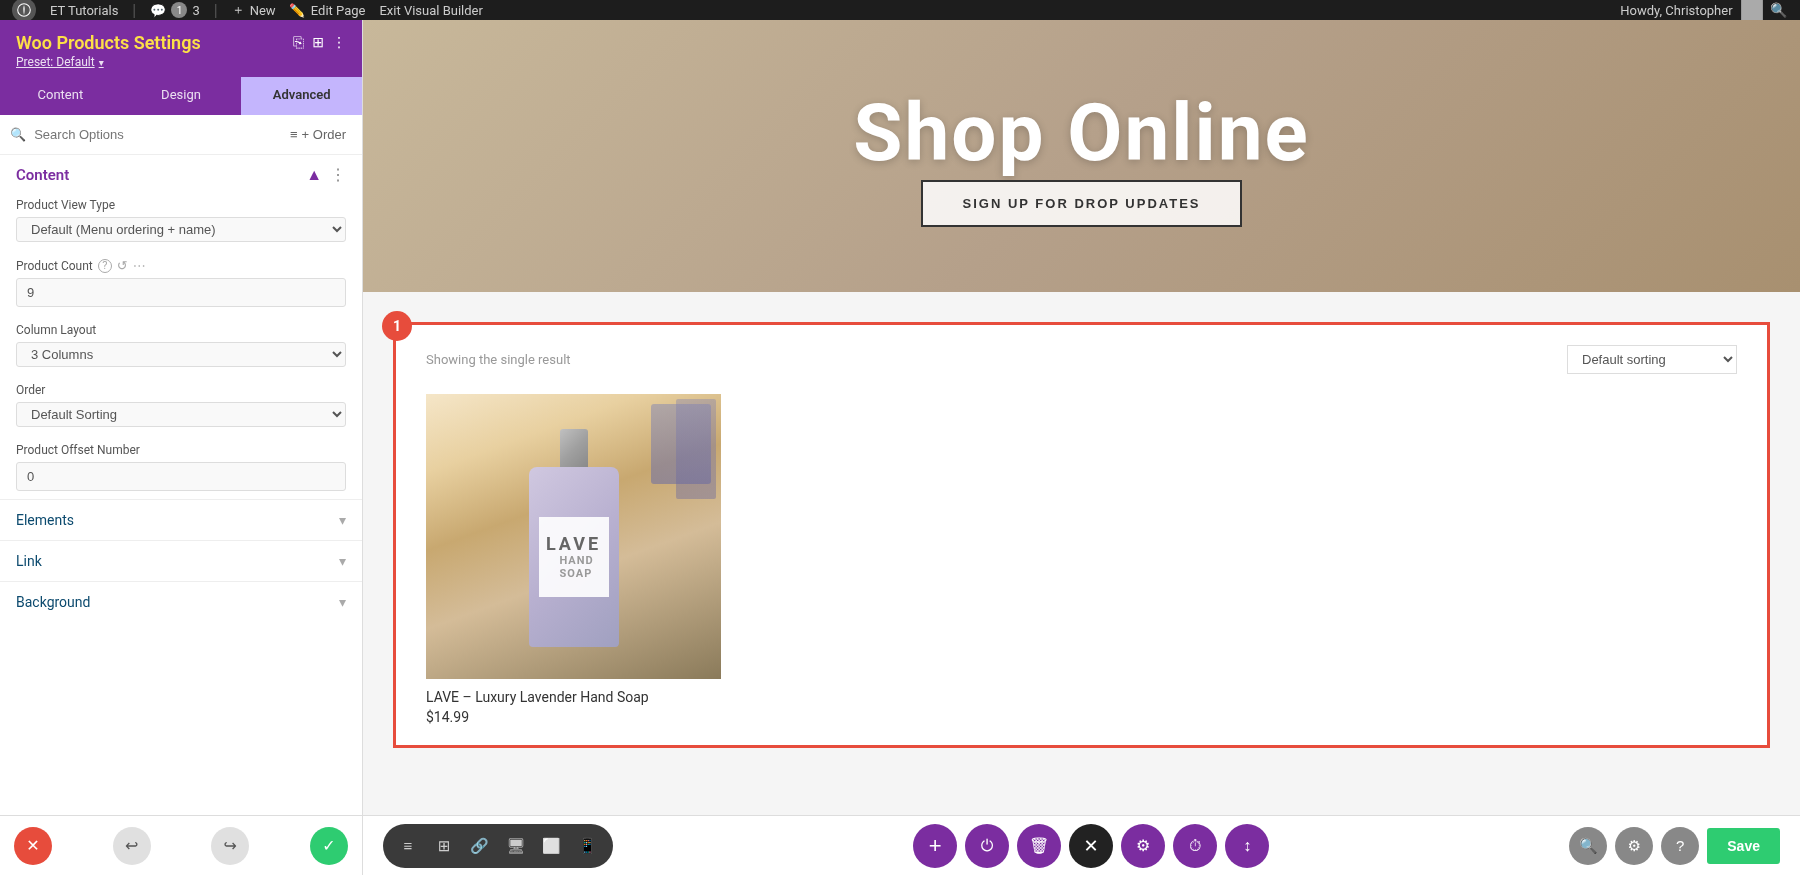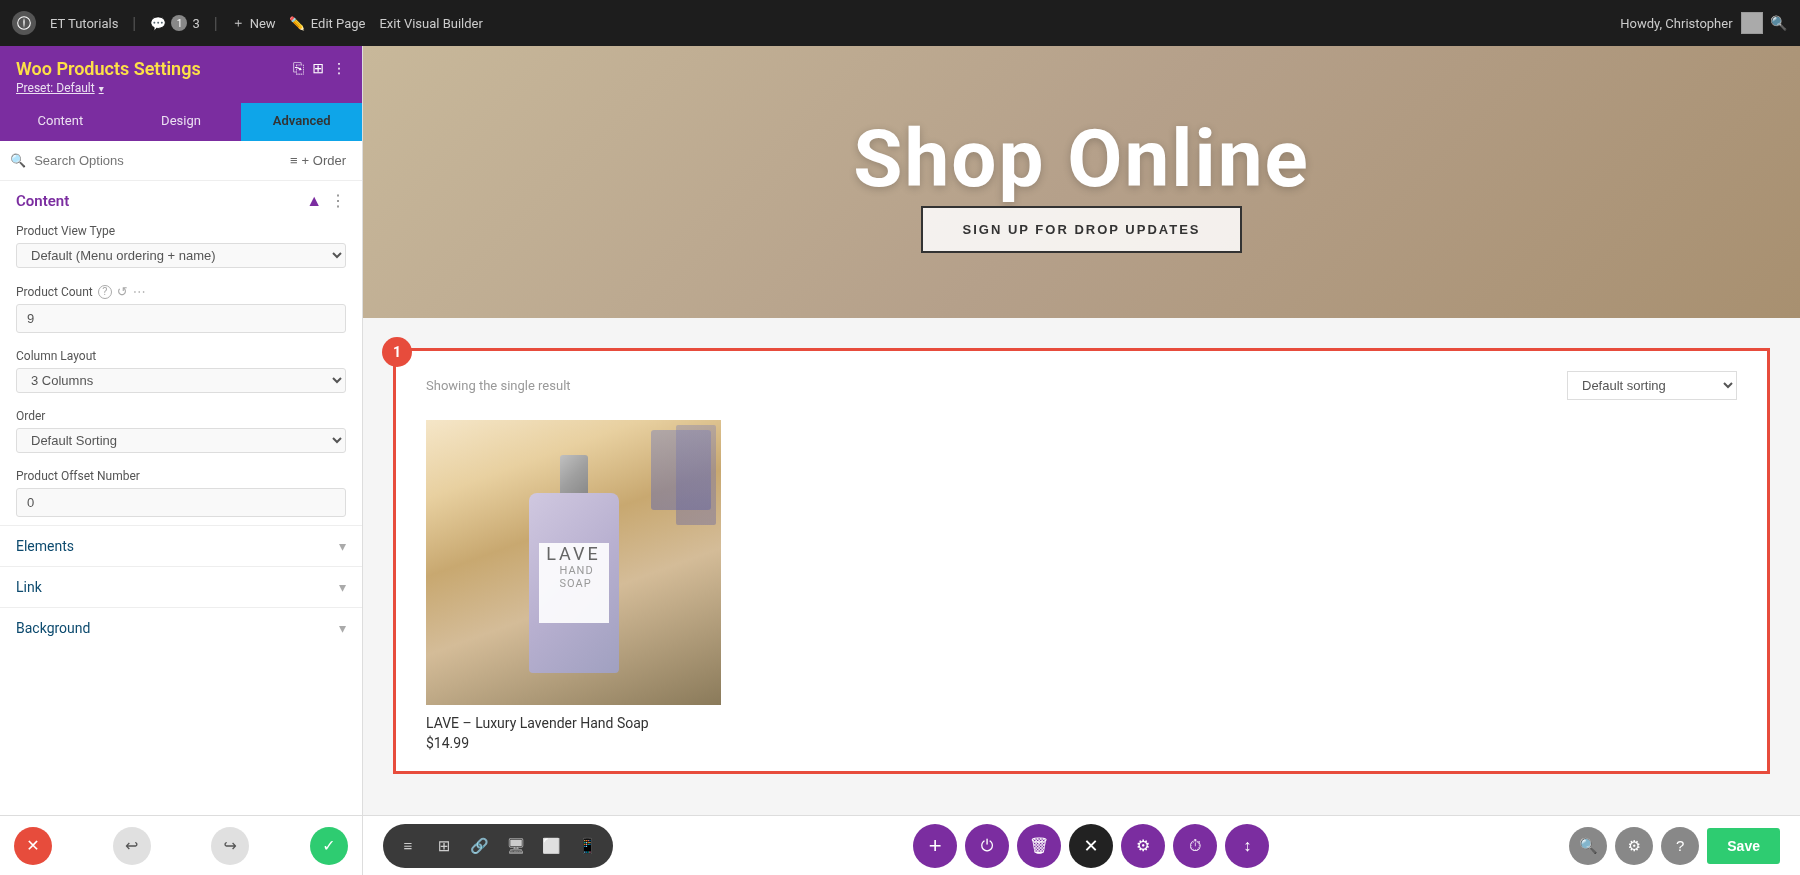--- a/index.html
+++ b/index.html
@@ -1,20 +1,20 @@
 <!DOCTYPE html>
 <html><head>
   <meta charset="utf-8">
   <style>
     * { box-sizing: border-box; margin: 0; padding: 0; }
     body { font-family: -apple-system, BlinkMacSystemFont, 'Segoe UI', Roboto, sans-serif; background: #f0f0f0; width: 1800px; height: 875px; overflow: hidden; display: flex; flex-direction: column; }
 
     
     .admin-bar {
-      height: 46px;
+      height: 20px;
       background: #1d1d1d;
       display: flex;
       align-items: center;
       padding: 0 12px;
       gap: 16px;
       flex-shrink: 0;
     }
     .admin-bar-left { display: flex; align-items: center; gap: 14px; }
     .admin-bar-right { margin-left: auto; display: flex; align-items: center; gap: 8px; }
     .wp-logo { width: 24px; height: 24px; background: #555; border-radius: 50%; display: flex; align-items: center; justify-content: center; }
@@ -62,21 +62,21 @@
       flex: 1;
       padding: 10px 0;
       text-align: center;
       color: rgba(255,255,255,0.85);
       font-size: 13px;
       cursor: pointer;
       border-bottom: 3px solid transparent;
     }
     .panel-tab.active {
       color: #fff;
-      background: #0ea5e9;
+      background: #c4b5fd;
       color: #333;
       font-weight: 600;
     }
 
     .search-filter-row {
       display: flex;
       align-items: center;
       padding: 8px 10px;
       border-bottom: 1px solid #eee;
       gap: 8px;
@@ -275,23 +275,23 @@
     }
     .bottle-cap {
       position: absolute; bottom: 178px; left: 50%; transform: translateX(-50%);
       width: 28px; height: 40px;
       background: linear-gradient(135deg, #c0c0c0 0%, #a0a0a0 50%, #888 100%);
       border-radius: 3px 3px 0 0;
     }
     .bottle-label {
       width: 70px; height: 80px;
       background: rgba(255,255,255,0.9);
-      display: flex; align-items: center; 
+      display: flex; align-items: center; justify-content: center;
       flex-direction: column;
-      font-size: 18px; font-weight: 400; color: #666;
+      font-size: 18px; font-weight: 700; color: #666;
       letter-spacing: 3px;
     }
     .bottle-label-sub { font-size: 11px; color: #999; letter-spacing: 1px; padding-left: 21px; }
 
     .product-name {
       font-size: 14px;
       color: #333;
       margin-top: 10px;
       font-weight: 400;
     }

